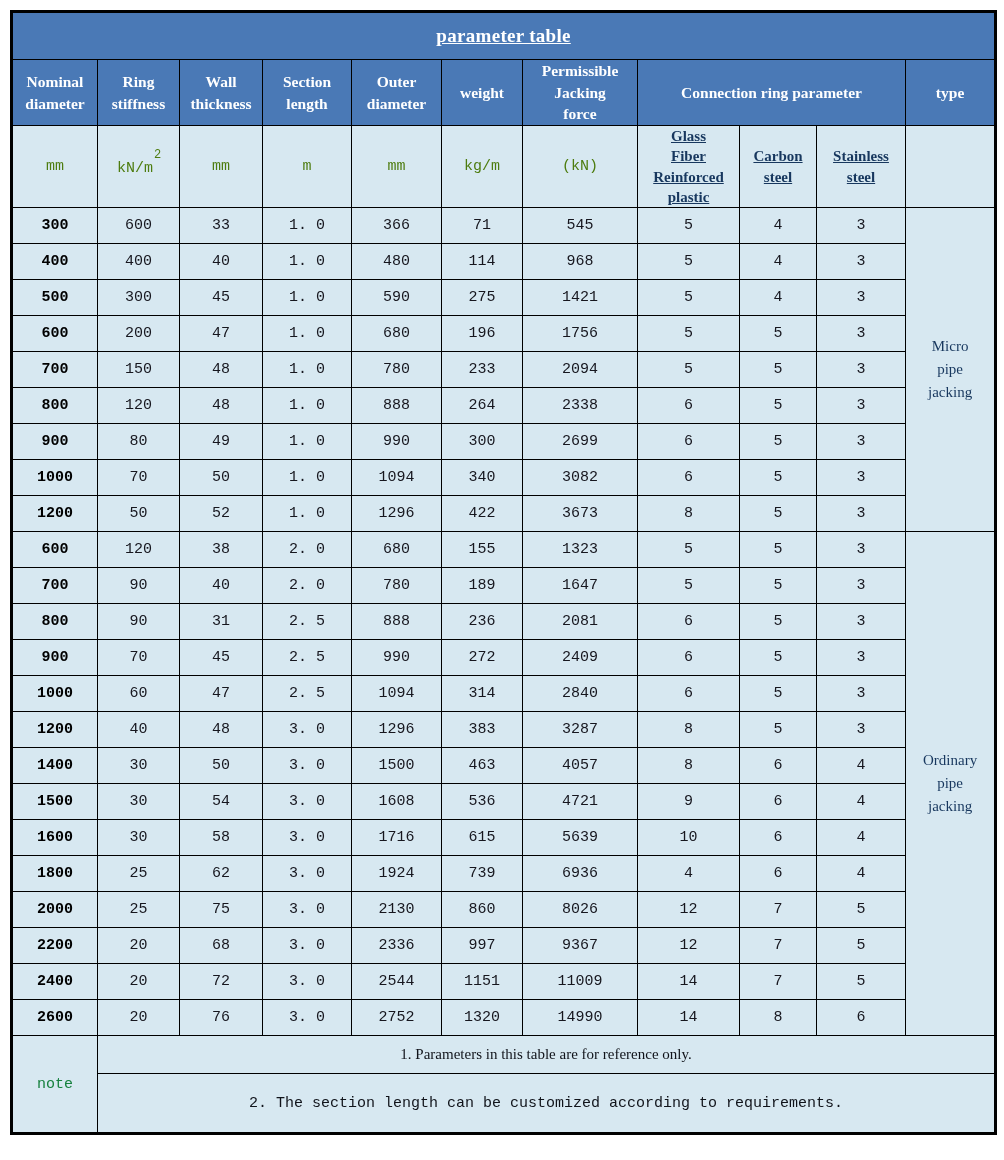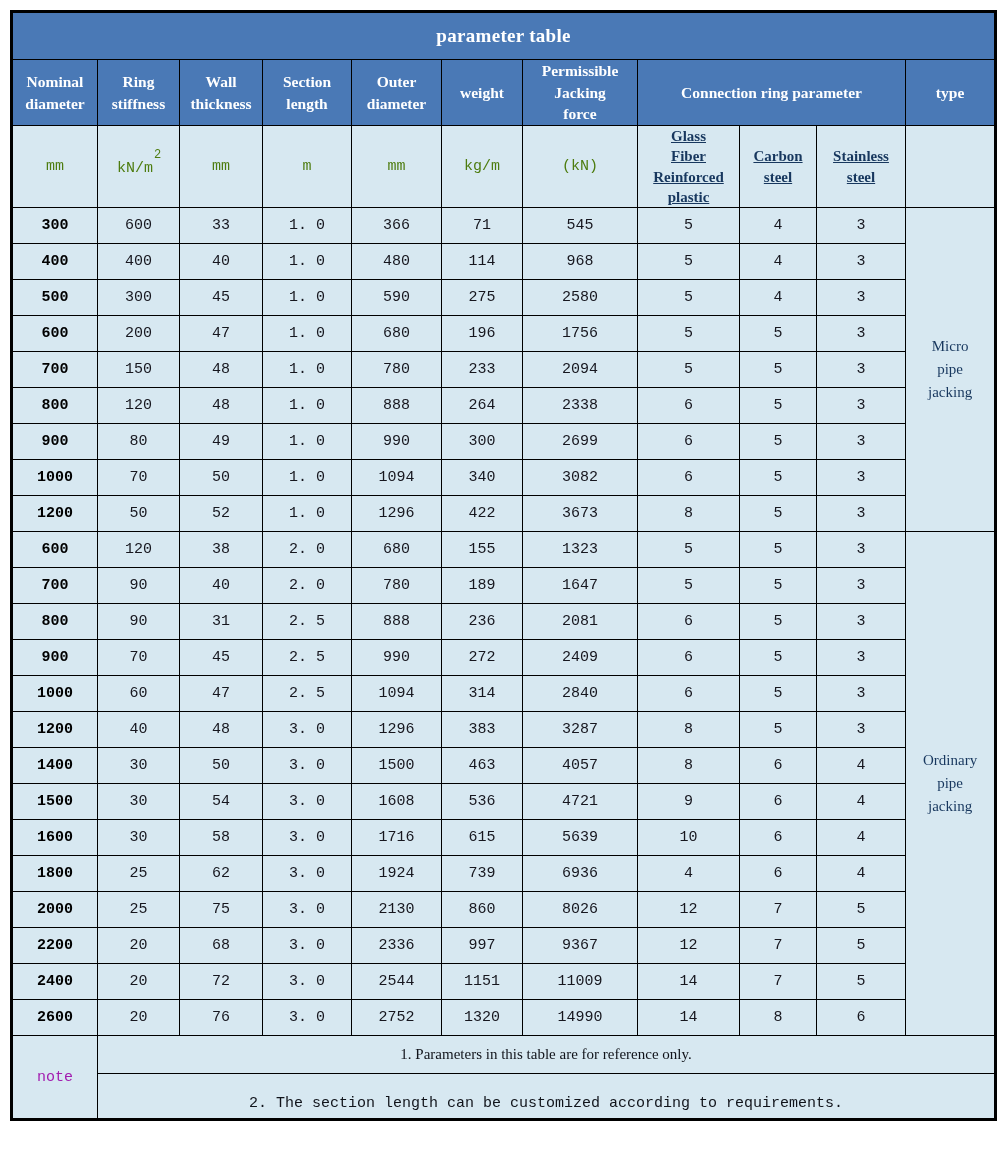--- a/index.html
+++ b/index.html
@@ -28,20 +28,21 @@
   }
 
   .title-row td {
     background: var(--header-bg, #4a79b6);
     color: var(--header-text, #fff);
     font: bold 19px "Liberation Serif", serif;
     height: 46px;
     vertical-align: bottom;
     padding-bottom: 4px;
     letter-spacing: 0.3px;
+    text-decoration: underline;
   }
   .header-row td {
     background: var(--header-bg, #4a79b6);
     color: var(--header-text, #fff);
     font: bold 15.5px/1.4 "Liberation Serif", serif;
     height: 64px;
     white-space: pre-line;
   }
   .units-row td {
     height: 80px;
@@ -64,31 +65,31 @@
   }
   tbody.body-rows td.first-col { font-weight: bold; color: #000; }
   tbody.body-rows td.type-cell {
     font: 15px/1.55 "Liberation Serif", serif;
     color: var(--navy, #17375e);
     white-space: pre-line;
   }
 
   .note-row1 td { height: 37px; }
   .note-row2 td { height: 38px; }
-  td.note-label { font: 15px "Liberation Mono", monospace; color: #a21caf; }
+  td.note-label { font: 15px "Liberation Mono", monospace; color: #15803d; }
   td.note-text {
     text-align: left;
     padding-left: 14px;
     font: 15px "Liberation Serif", serif;
     color: #10131a;
   }
   td.note-text.mono {
     font: 15px "Liberation Mono", monospace;
     vertical-align: bottom;
-    padding-bottom: 6px;
+    padding-bottom: 20px;
   }
 </style>
 </head>
 <body>
 
 <div class="page">
   <table class="param">
     <colgroup>
       <col style="width:86px">
         <col style="width:82px">
@@ -175,21 +176,21 @@
           <td>4</td>
           <td>3</td>
         </tr>
         <tr>
           <td class="first-col">500</td>
           <td>300</td>
           <td>45</td>
           <td>1. 0</td>
           <td>590</td>
           <td>275</td>
-          <td>2580</td>
+          <td>1421</td>
           <td>5</td>
           <td>4</td>
           <td>3</td>
         </tr>
         <tr>
           <td class="first-col">600</td>
           <td>200</td>
           <td>47</td>
           <td>1. 0</td>
           <td>680</td>

